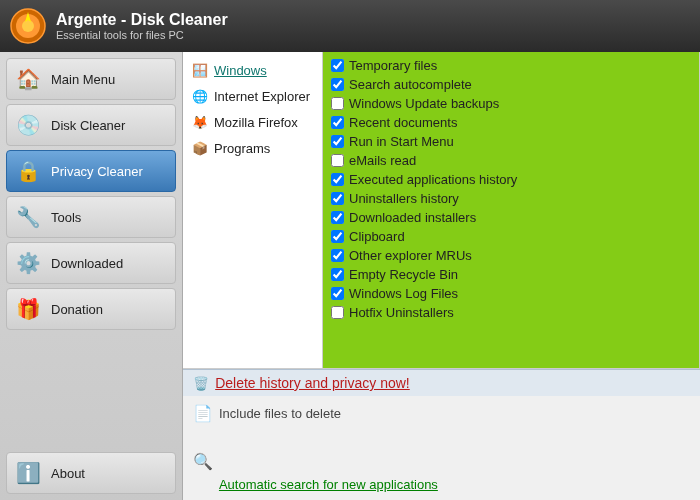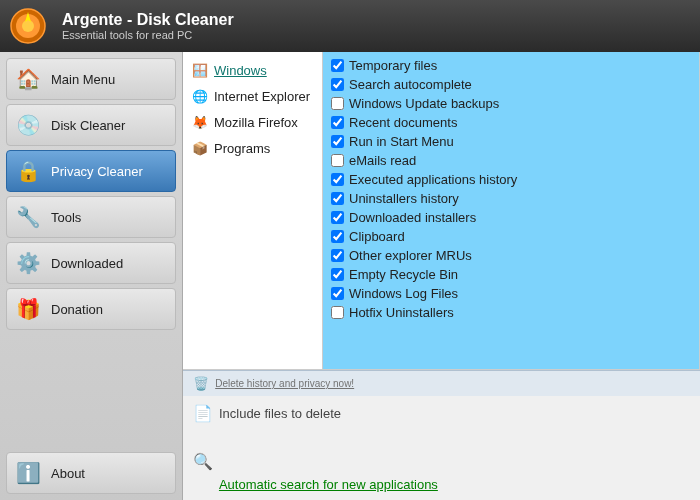--- a/index.html
+++ b/index.html
@@ -12,21 +12,21 @@
       overflow: hidden;
     }
 
     
     .title-bar {
       background: linear-gradient(to bottom, #4a4a4a, #2a2a2a);
       height: 52px;
       display: flex;
       align-items: center;
       padding: 0 10px;
-      gap: 16px;
+      gap: 10px;
     }
     .title-bar-icon {
       width: 36px;
       height: 36px;
       flex-shrink: 0;
     }
     .title-bar-text { color: white; }
     .title-bar-text .app-title {
       font-size: 16px;
       font-weight: bold;
@@ -132,21 +132,21 @@
       display: flex;
       align-items: center;
       justify-content: center;
       flex-shrink: 0;
       font-size: 14px;
     }
 
     
     .checklist-container {
       flex: 1;
-      background: #7dd3fc;
+      background: #84cc16;
       overflow-y: scroll;
       padding: 4px 8px;
       border-right: 1px solid #ccc;
     }
     .checklist-item {
       display: flex;
       align-items: center;
       gap: 5px;
       padding: 2px 0;
       font-size: 13px;
@@ -160,23 +160,23 @@
     
     .action-bar {
       background: #e0e8f0;
       border-top: 1px solid #b0c0d0;
       padding: 5px 10px;
       display: flex;
       align-items: center;
       gap: 6px;
     }
     .action-bar a {
-      color: #737373;
+      color: #b91c1c;
       text-decoration: underline;
-      font-size: 10px;
+      font-size: 14px;
       cursor: pointer;
     }
 
     
     .bottom-options {
       padding: 8px 10px;
       display: flex;
       flex-direction: column;
       gap: 8px;
     }
@@ -205,21 +205,21 @@
   <div class="title-bar-icon">
     <svg width="36" height="36" viewBox="0 0 36 36">
       <circle cx="18" cy="18" r="17" fill="#cc6600" stroke="#ff9933" stroke-width="1.5"></circle>
       <circle cx="18" cy="18" r="12" fill="#ff9933"></circle>
       <circle cx="18" cy="18" r="6" fill="#ffcc44"></circle>
       <polygon points="18,4 21,14 18,12 15,14" fill="#ffee00"></polygon>
     </svg>
   </div>
   <div class="title-bar-text">
     <span class="app-title">Argente - Disk Cleaner</span>
-    <span class="app-subtitle">Essential tools for read PC</span>
+    <span class="app-subtitle">Essential tools for files PC</span>
   </div>
 </div>
 
 <div class="main-layout">
 
   <div class="sidebar">
       <div class="sidebar-btn">
         <div class="btn-icon" style="font-size: 20px;">🏠</div>
         <span>Main Menu</span>
       </div>

